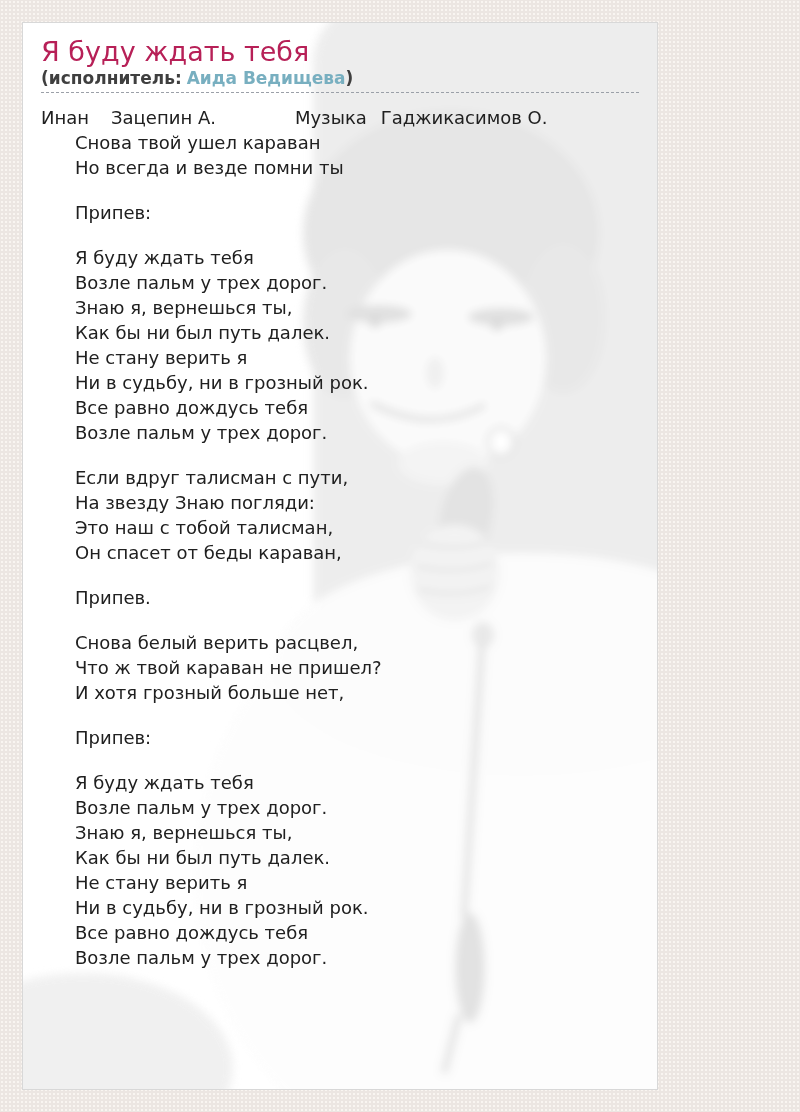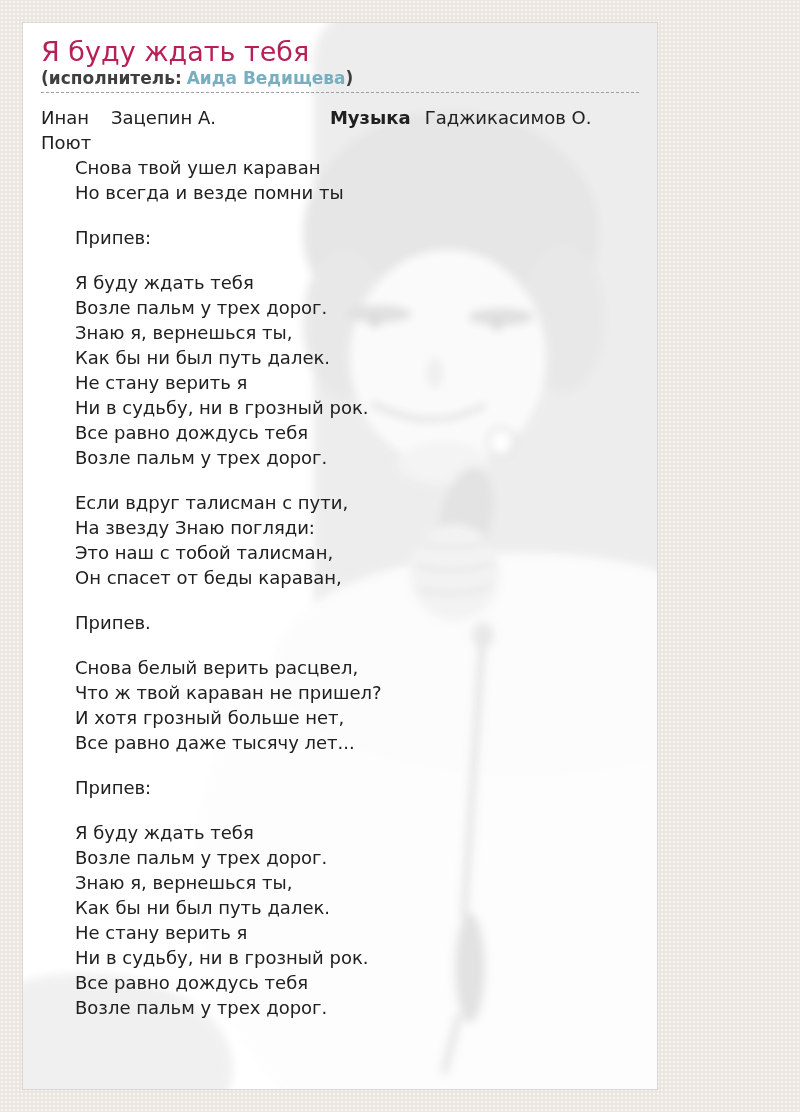--- a/index.html
+++ b/index.html
@@ -42,21 +42,21 @@
 
   .credits {
     margin-top: 12px;
     font-size: 18px;
     line-height: 25px;
     color: #202020;
     white-space: nowrap;
   }
   .credits span { display: inline-block; }
   .c-words-author { margin-left: 22px; }
-  .c-music-label { margin-left: 114px; font-weight: bold; }
+  .c-music-label { margin-left: 79px; }
   .c-music-author { margin-left: 14px; }
 
   .performers {
     font-size: 18px;
     line-height: 25px;
     color: #202020;
   }
   .lyrics {
     padding-left: 34px;
     font-size: 18px;
@@ -115,21 +115,20 @@
     </g>
   </svg>
 
   <div class="content">
     <h1 class="title">Я буду ждать тебя</h1>
 
     <div class="artist-line"><span>(исполнитель:</span><a class="artist-link">Аида Ведищева</a><span>)</span></div>
 
     <div class="credits"><span class="c-words-label">Инан</span><span class="c-words-author">Зацепин А.</span><span class="c-music-label">Музыка</span><span class="c-music-author">Гаджикасимов О.</span></div>
 
-    <div class="performers">Поют</div>
 
     <div class="lyrics">
         <div class="stanza">
           <div class="lyric-line">Снова твой ушел караван</div>
           <div class="lyric-line">Но всегда и везде помни ты</div>
         </div>
         <div class="stanza">
           <div class="lyric-line">Припев:</div>
         </div>
         <div class="stanza">
@@ -148,21 +147,20 @@
           <div class="lyric-line">Это наш с тобой талисман,</div>
           <div class="lyric-line">Он спасет от беды караван,</div>
         </div>
         <div class="stanza">
           <div class="lyric-line">Припев.</div>
         </div>
         <div class="stanza">
           <div class="lyric-line">Снова белый верить расцвел,</div>
           <div class="lyric-line">Что ж твой караван не пришел?</div>
           <div class="lyric-line">И хотя грозный больше нет,</div>
-          <div class="lyric-line">Все равно даже тысячу лет...</div>
         </div>
         <div class="stanza">
           <div class="lyric-line">Припев:</div>
         </div>
         <div class="stanza">
           <div class="lyric-line">Я буду ждать тебя</div>
           <div class="lyric-line">Возле пальм у трех дорог.</div>
           <div class="lyric-line">Знаю я, вернешься ты,</div>
           <div class="lyric-line">Как бы ни был путь далек.</div>
           <div class="lyric-line">Не стану верить я</div>

